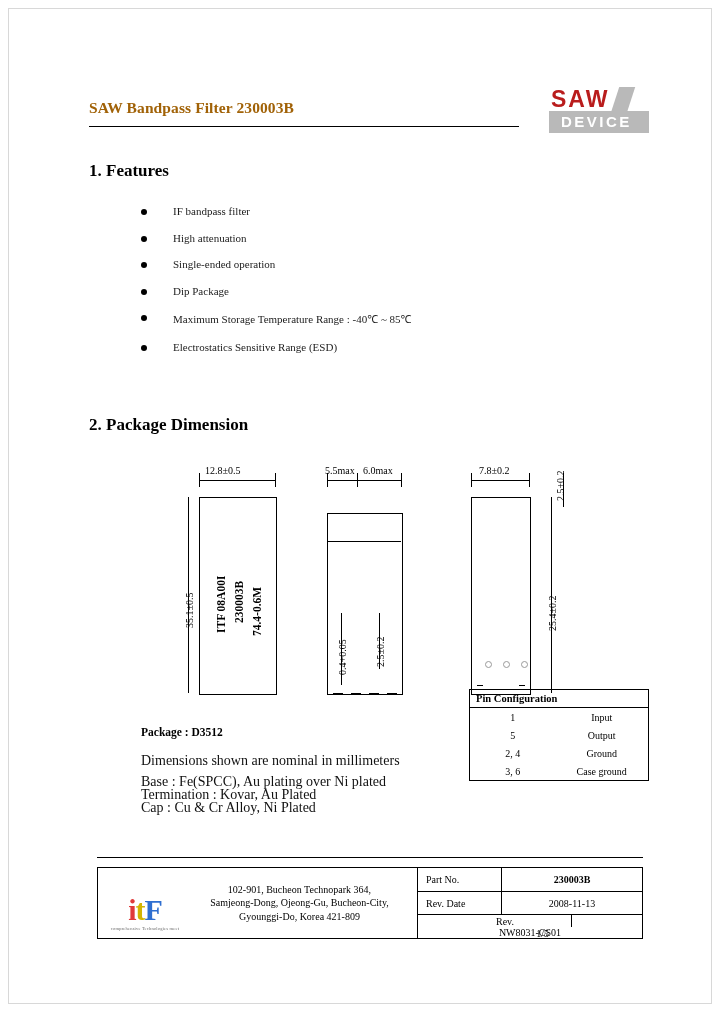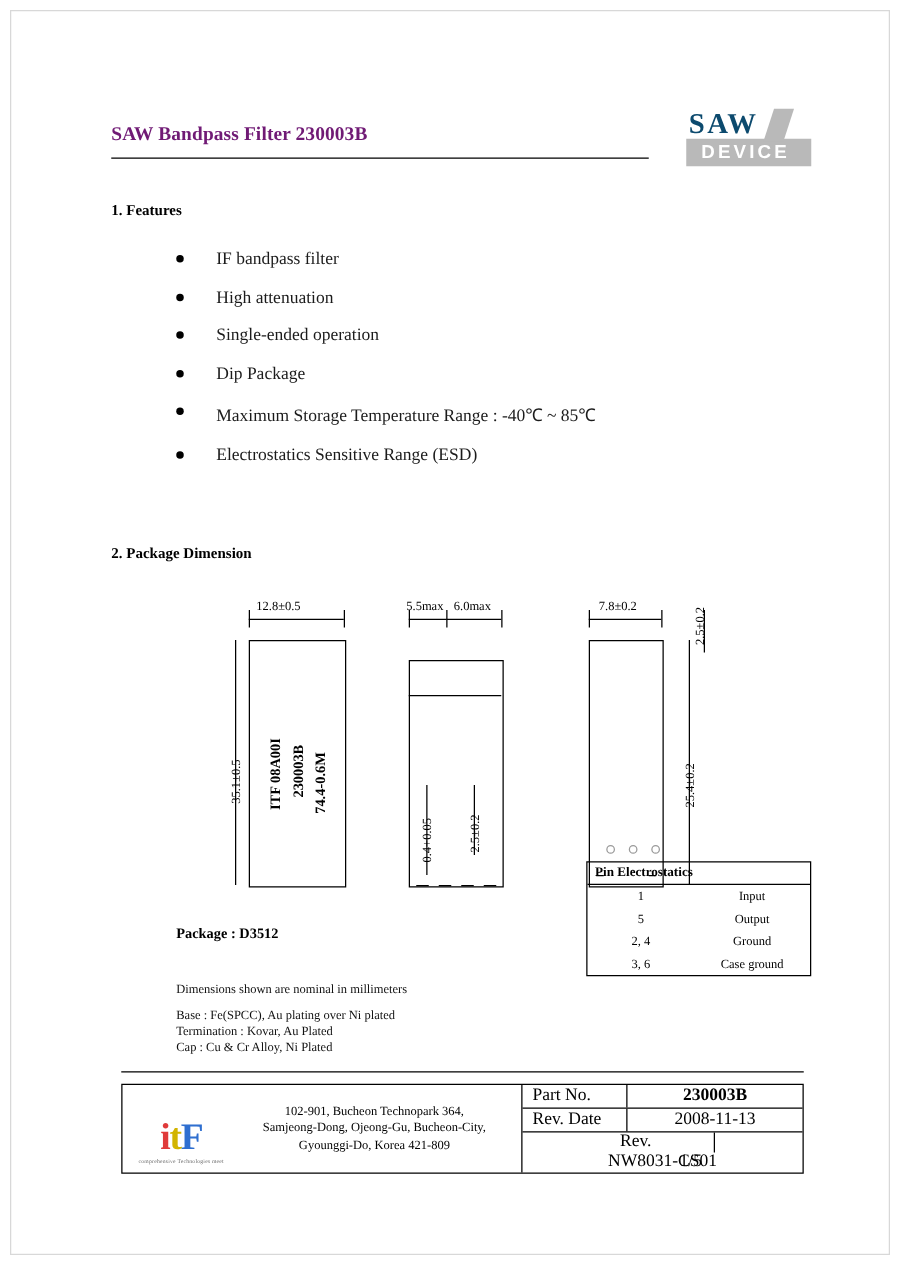--- a/index.html
+++ b/index.html
@@ -21,39 +21,39 @@
   .content{
     position:absolute;
     left:80px;top:70px;
     width:560px;
   }
   
   .doc-title{
     font-size:15.5px;
     font-weight:bold;
     letter-spacing:0.1px;
-    color:#701a75;
+    color:#a16207;
     margin:20px 0 0 0;
   }
   .title-rule{
     margin-top:9px;
     width:430px;
     border-top:1px solid #000;
   }
   .logo{
     position:absolute;
     right:0px;top:8px;
     width:100px;height:52px;
   }
   .logo .saw{
-    font-family:Liberation Serif, serif;
+    font-family:Liberation Sans, sans-serif;
     font-size:23px;
     font-weight:bold;
     letter-spacing:2px;
-    color:#0c4a6e;
+    color:#b91c1c;
     line-height:24px;
     padding-left:2px;
   }
   .logo .devbar{
     background:#b9b9b9;
     color:#ffffff;
     font-family:"Liberation Sans", sans-serif;
     font-size:15px;
     font-weight:bold;
     letter-spacing:2.5px;
@@ -65,32 +65,32 @@
   }
   .logo .slash{
     position:absolute;
     left:66px;top:0px;
     width:16px;height:26px;
     background:#b9b9b9;
     transform:skewX(-18deg);
   }
   
   .sec-head{
-    font-size:12px;
+    font-size:17px;
     font-weight:bold;
     margin-top:34px;
   }
   .feature-list{
     margin:24px 0 0 0;
     padding:0;
     list-style:none;
   }
   .feature-list li{
     position:relative;
-    font-size:14px;
+    font-size:11px;
     color:#1b1b1b;
     margin-left:52px;
     padding-left:32px;
     margin-bottom:14.5px;
     white-space:nowrap;
   }
   .feature-list li:before{
     content:"";
     position:absolute;
     left:0;top:4px;
@@ -139,22 +139,22 @@
   }
   
   .pkg-name{
     font-size:11.5px;
     font-weight:bold;
     margin-top:18px;
     margin-left:52px;
   }
   .notes{
     margin-left:52px;
-    margin-top:32px;
-    font-size:10px;
+    margin-top:16px;
+    font-size:14px;
     line-height:13px;
     color:#111;
   }
   .notes .n1{margin-bottom:8px;}
   
   .pin-table{
     position:absolute;
     right:0px;
     top:690px;
     width:180px;
@@ -233,21 +233,21 @@
   .foot-right{
     flex:1;
     display:flex;
     flex-direction:column;
   }
   .fr-row{
     flex:1;
     display:flex;
     align-items:center;
     border-bottom:1px solid #000;
-    font-size:14px;
+    font-size:10px;
   }
   .fr-row:last-child{border-bottom:none;flex-direction:column;}
   .fr-key{
     width:84px;
     padding-left:8px;
     box-sizing:border-box;
     border-right:1px solid #000;
     height:100%;
     display:flex;
     align-items:center;
@@ -355,21 +355,21 @@
 
       <div class="notes">
         <div class="n1">Dimensions shown are nominal in millimeters</div>
         <div>Base : Fe(SPCC), Au plating over Ni plated</div>
         <div>Termination : Kovar, Au Plated</div>
         <div>Cap : Cu &amp; Cr Alloy, Ni Plated</div>
       </div>
     </div>
 
     <div class="pin-table" style="left:460px;top:680px;">
-      <div class="thead">Pin Electrostatics</div>
+      <div class="thead">Pin Configuration</div>
       <table>
         <tbody>
             <tr>
           <td class="num">1</td>
           <td class="fn">Input</td>
         </tr>
         <tr>
           <td class="num">5</td>
           <td class="fn">Output</td>
         </tr>

